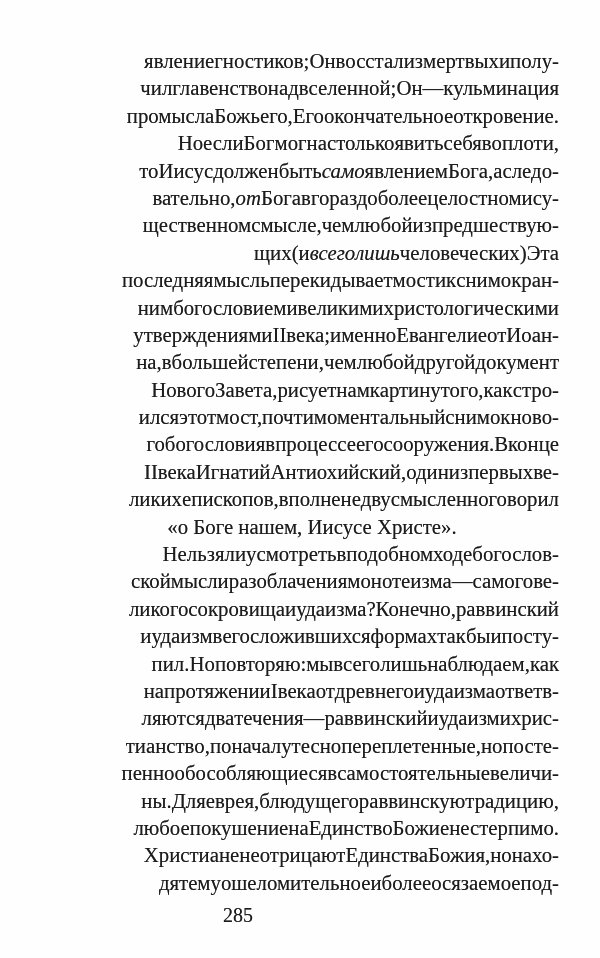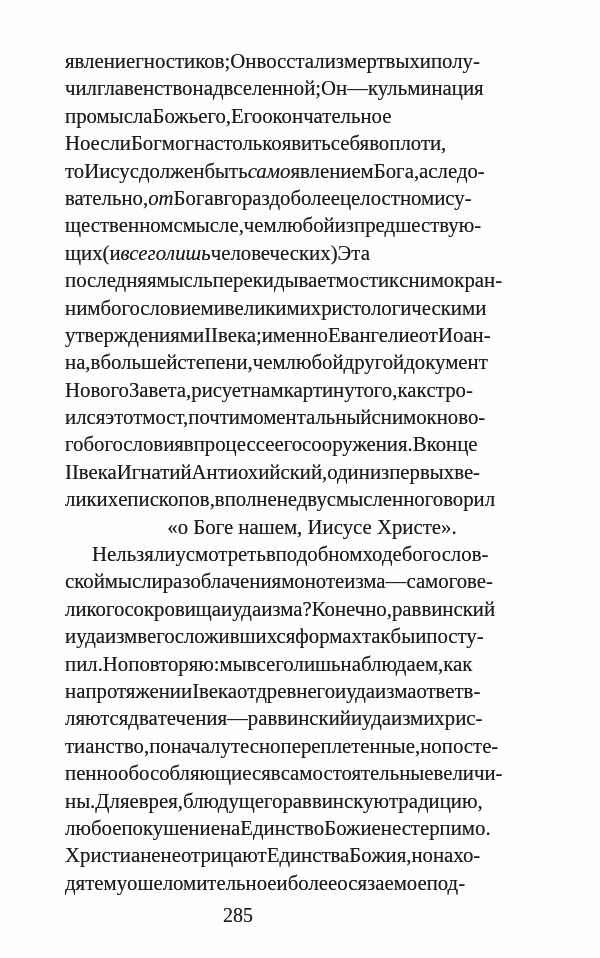--- a/index.html
+++ b/index.html
@@ -19,21 +19,21 @@
     width: 494px;
   }
   .line {
     font-size: 20.8px;
     line-height: 27.4px;
     height: 27.4px;
     text-shadow: 0 0 0.4px rgba(20,20,20,0.6);
   }
   .line.just {
     display: flex;
-    justify-content: flex-start;
+    justify-content: flex-end;
   }
   .line.last { display: block; text-align: center; }
   .line.indent { padding-left: 27px; }
   .w { flex-shrink: 0; white-space: nowrap; }
   .it { font-style: italic; }
   .page-num {
     position: absolute;
     top: 903px;
     left: 0;
     width: 476px;
@@ -65,20 +65,21 @@
         <span class="w">вселенной;</span>
         <span class="w">Он</span>
         <span class="w">—</span>
         <span class="w">кульминация</span>
       </div>
       <div class="line just">
         <span class="w">промысла</span>
         <span class="w">Божьего,</span>
         <span class="w">Его</span>
         <span class="w">окончательное</span>
+        <span class="w">откровение.</span>
       </div>
       <div class="line just">
         <span class="w">Но</span>
         <span class="w">если</span>
         <span class="w">Бог</span>
         <span class="w">мог</span>
         <span class="w">настолько</span>
         <span class="w">явить</span>
         <span class="w">себя</span>
         <span class="w">во</span>

